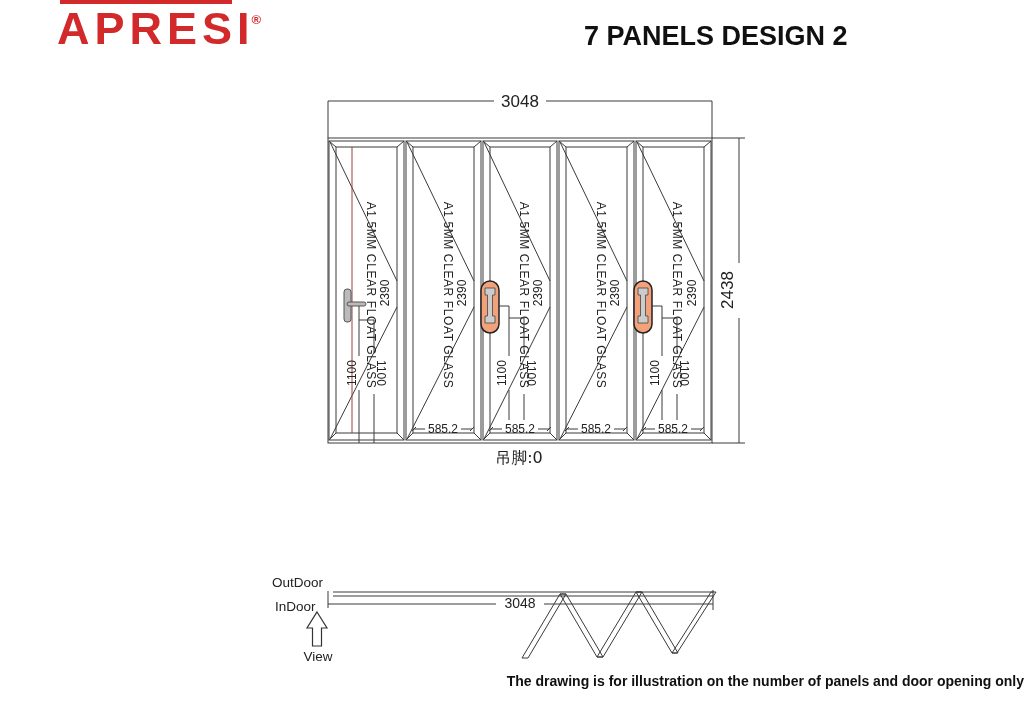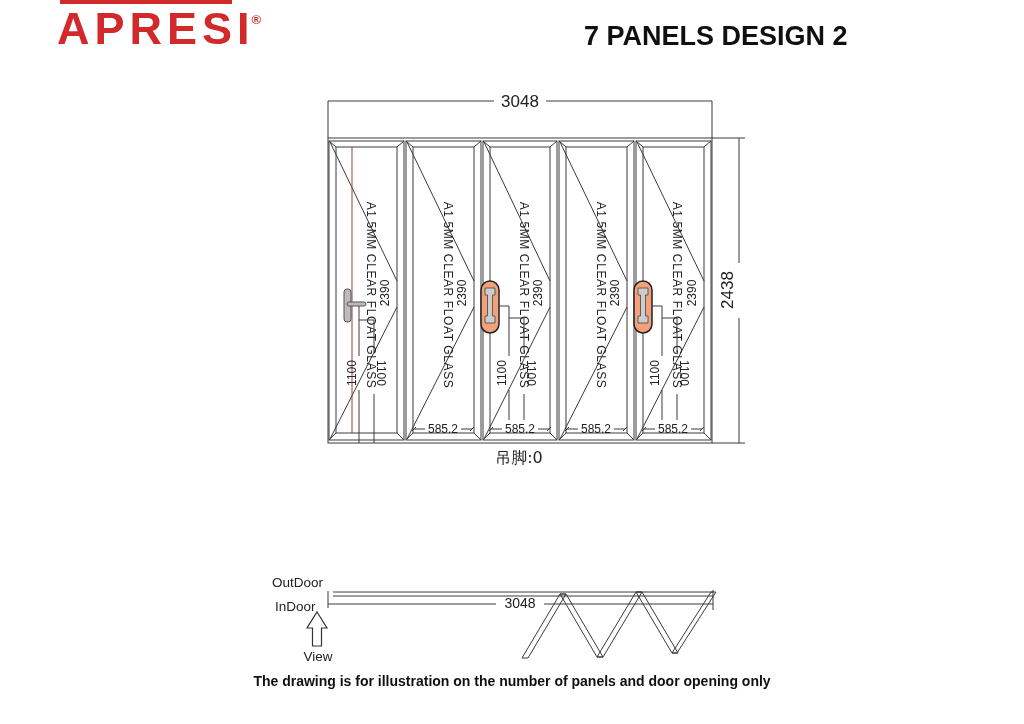--- a/index.html
+++ b/index.html
@@ -3,21 +3,21 @@
 <meta charset="utf-8">
 <style>
   html,body{margin:0;padding:0;background:#fff;}
   body{width:1024px;height:724px;position:relative;overflow:hidden;
        font-family:"Liberation Sans", sans-serif;}
   .topbar{position:absolute;left:60px;top:0;width:172px;height:4px;background:#d2292b;}
   .logo{position:absolute;left:57px;top:6px;color:#d2292b;font-weight:bold;
         font-size:45px;line-height:1;letter-spacing:5px;}
   .logo sup{font-size:13px;letter-spacing:0;vertical-align:20px;margin-left:-3px;}
   .title{position:absolute;left:584px;top:21px;font-size:27px;font-weight:bold;color:#101010;}
-  .footer{position:absolute;left:0;top:673px;width:100%;text-align:center;
+  .footer{position:absolute;left:0;top:673px;width:100%;text-align:right;
           font-size:14px;font-weight:bold;color:#101010;}
   svg.drawing{position:absolute;left:0;top:0;}
   .ln{stroke:#3a3a3a;stroke-width:1;fill:none;}
   text{fill:#222;font-family:"Liberation Sans","DejaVu Sans",sans-serif;}
   .dim{font-size:12px;}
   .dimL{font-size:17px;}
   .dimM{font-size:14px;}
   .lbl{font-size:13.5px;}
   .cjk{font-size:16px;font-family:"DejaVu Sans","Liberation Sans",sans-serif;}
   .glass{font-size:12px;letter-spacing:0.6px;}

